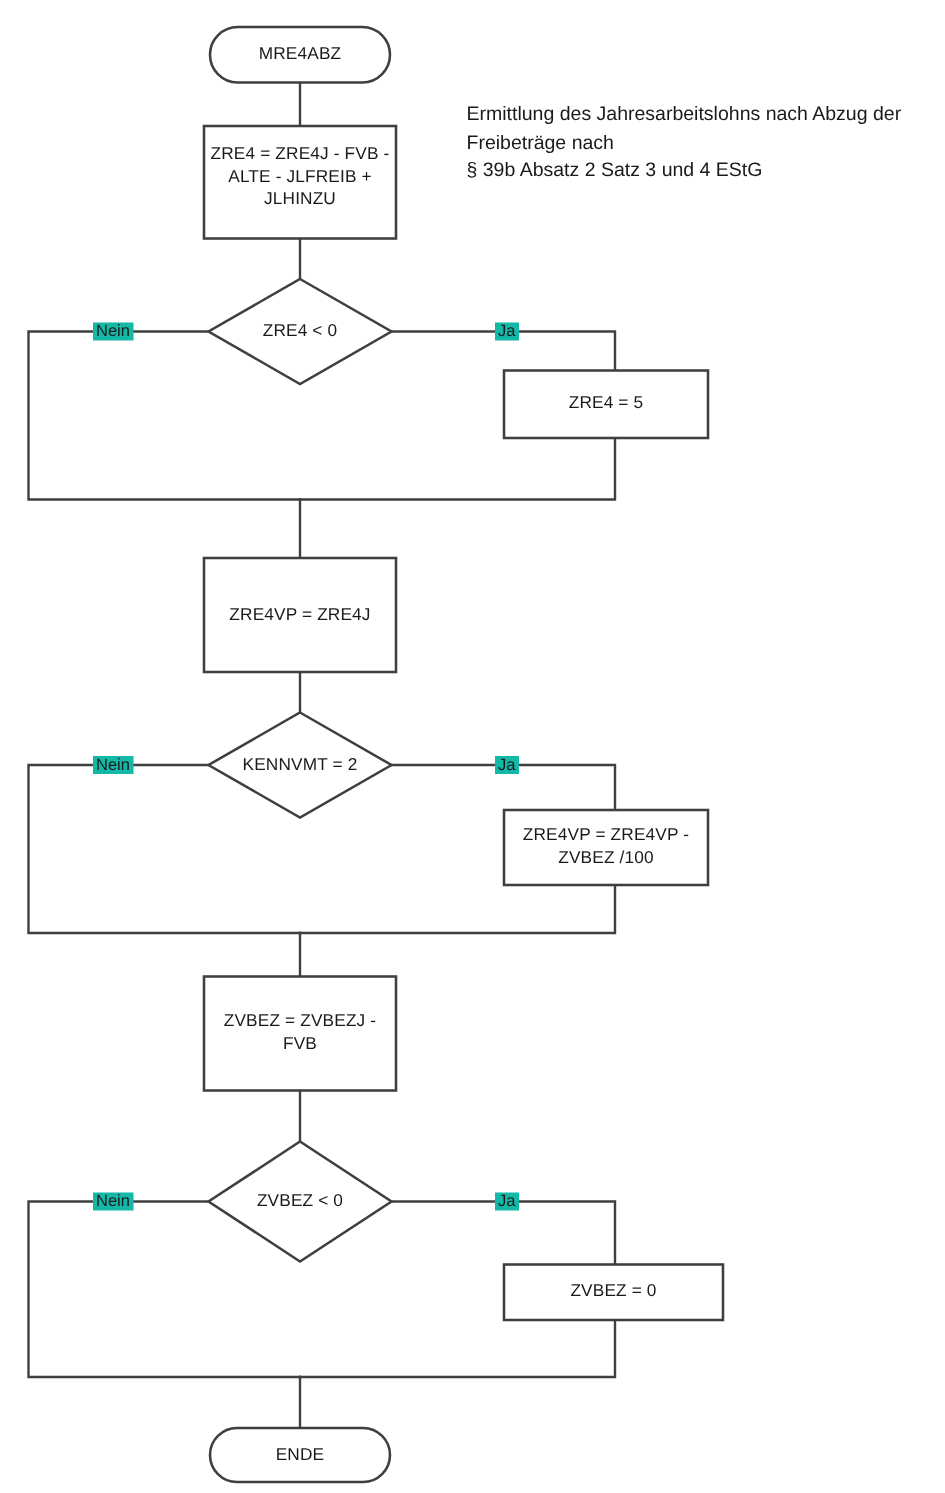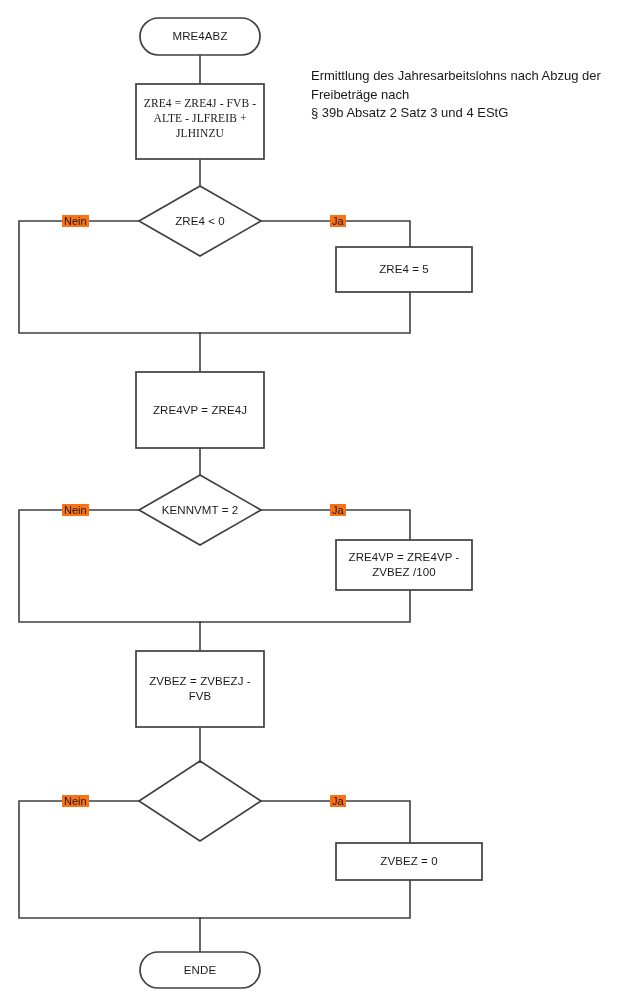--- a/index.html
+++ b/index.html
@@ -52,21 +52,21 @@
     letter-spacing: 0.1px;
     color: #1a1a1a;
     white-space: pre-line;
     pointer-events: none;
   }
   .edge-label {
     position: absolute;
     font-size: 11px;
     line-height: 12px;
     color: #1a1a1a;
-    background: #f97316;
+    background: #14b8a6;
     padding: 0 2px;
     text-align: center;
   }
   #header-note {
     position: absolute;
     left: 311px;
     top: 20px;
     width: 300px;
     font-size: 13px;
     line-height: 18.5px;
@@ -135,38 +135,39 @@
     <rect class="shape-outline" x="336" y="843" width="146" height="37"></rect>
 
     <rect class="shape-outline" x="140" y="952" width="120" height="36" rx="18" ry="18"></rect>
   </svg>
 
   <div id="header-note">Ermittlung des Jahresarbeitslohns nach Abzug der Freibeträge nach
 § 39b Absatz 2 Satz 3 und 4 EStG</div>
 
   <div class="node-label" style="left:140px; top:18px; width:120px; height:37px;border-radius:11px;">MRE4ABZ</div>
 
-  <div class="node-label" style="left:136px; top:84px; width:128px; height:68px;font-family:Liberation Serif, serif;">ZRE4 = ZRE4J - FVB -
+  <div class="node-label" style="left:136px; top:84px; width:128px; height:68px;">ZRE4 = ZRE4J - FVB -
 ALTE - JLFREIB  +
 JLHINZU</div>
 
   <div class="node-label" style="left:139px; top:186px; width:122px; height:70px;">ZRE4 &lt; 0</div>
 
   <div class="node-label" style="left:336px; top:247px; width:136px; height:45px;">ZRE4 = 5</div>
 
   <div class="node-label" style="left:136px; top:372px; width:128px; height:76px;">ZRE4VP = ZRE4J</div>
 
   <div class="node-label" style="left:139px; top:475px; width:122px; height:70px;">KENNVMT = 2</div>
 
   <div class="node-label" style="left:336px; top:540px; width:136px; height:50px;">ZRE4VP = ZRE4VP -
 ZVBEZ /100</div>
 
   <div class="node-label" style="left:136px; top:651px; width:128px; height:76px;">ZVBEZ = ZVBEZJ -
 FVB</div>
 
+  <div class="node-label" style="left:139px; top:761px; width:122px; height:80px;">ZVBEZ &lt; 0</div>
 
   <div class="node-label" style="left:336px; top:843px; width:146px; height:37px;">ZVBEZ = 0</div>
 
   <div class="node-label" style="left:140px; top:952px; width:120px; height:36px;">ENDE</div>
 
   <div class="edge-label" style="left:62px; top:215px;">Nein</div>
   <div class="edge-label" style="left:330px; top:215px;">Ja</div>
 
   <div class="edge-label" style="left:62px; top:504px;">Nein</div>
   <div class="edge-label" style="left:330px; top:504px;">Ja</div>

